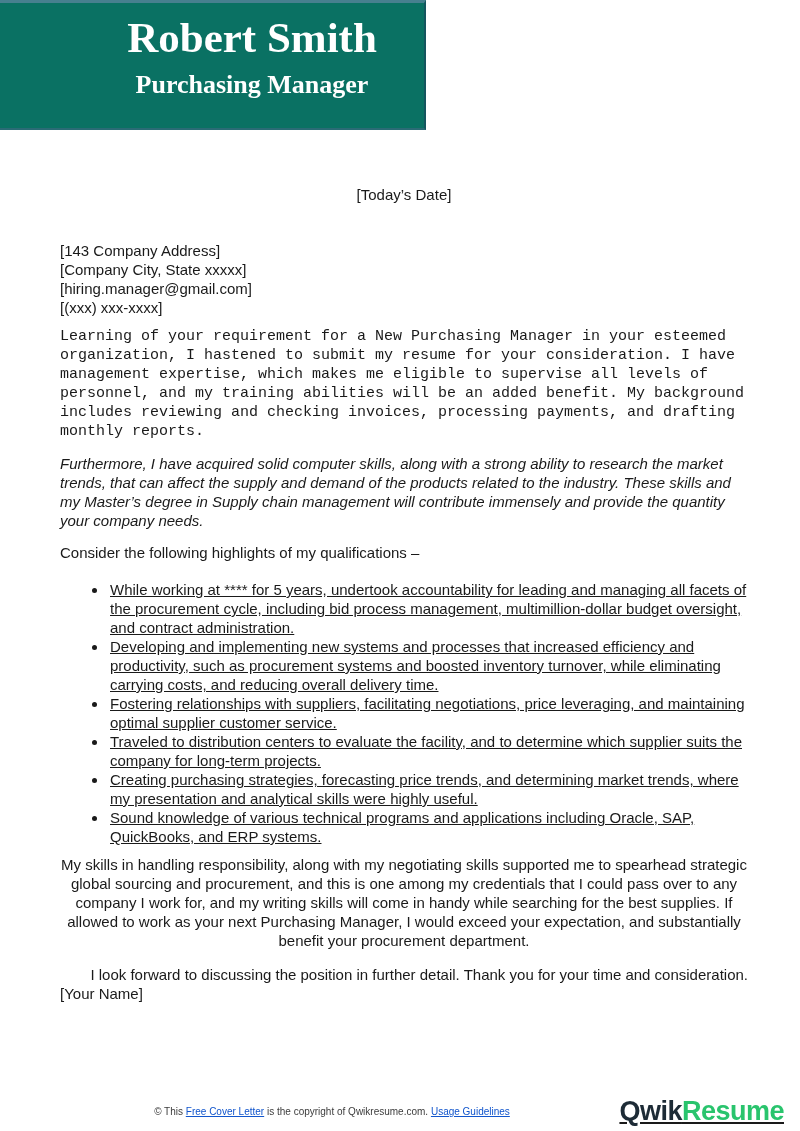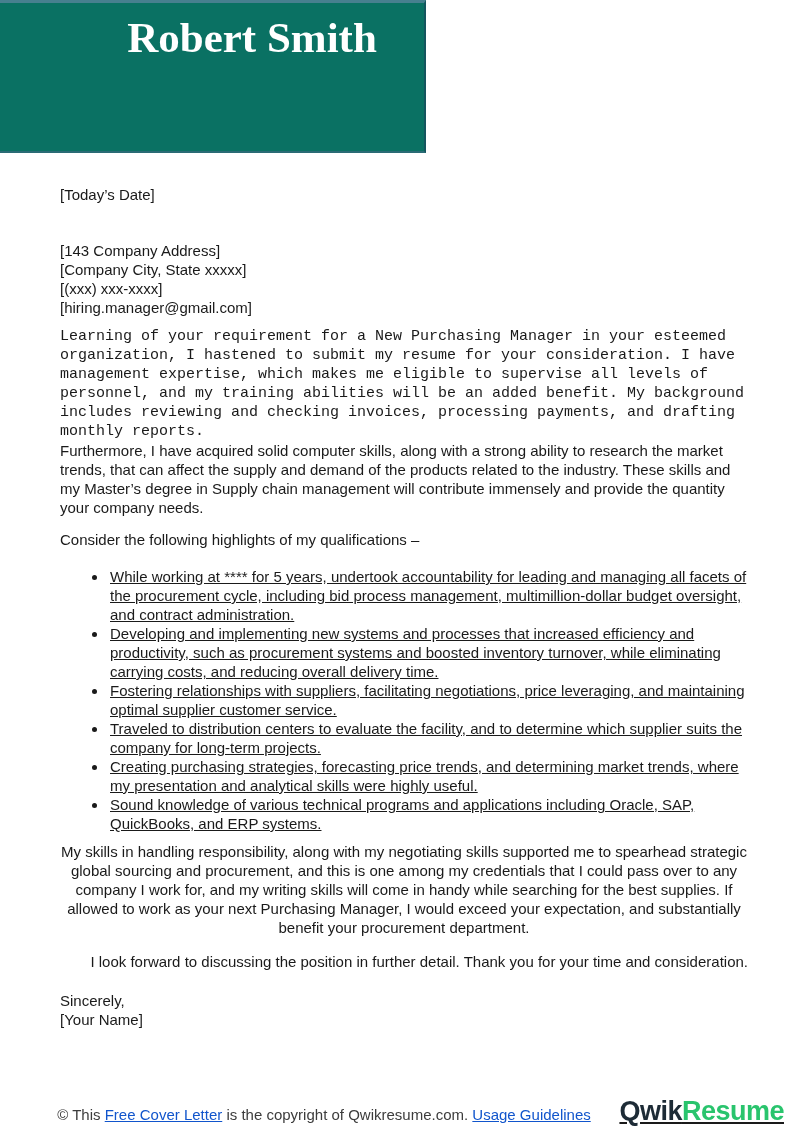--- a/index.html
+++ b/index.html
@@ -20,21 +20,21 @@
     background:#ffffff;
     overflow:hidden;
     font-family:"Liberation Sans", sans-serif;
     color:var(--body_text);
   }
   
   .header-banner{
     position:absolute;
     top:0;left:0;
     width:426px;
-    height:153px;
+    height:130px;
     background:var(--header_bg);
     border-top:3px solid #47808f;
     border-right:2px solid #14555e;
     border-bottom:2px solid #2a6b75;
   }
   .header-inner{
     padding:10px 8px 0 88px;
     text-align:center;
   }
   .candidate-name{
@@ -54,25 +54,25 @@
   }
   
   .letter-body{
     position:absolute;
     top:121px;
     left:60px;
     width:688px;
     font-size:15px;
     line-height:19px;
   }
-  .date-line{margin-top:64px;}
+  .date-line{margin-top:64px;text-align:center;}
   .address-block{margin-top:37px;}
   .salutation{margin-top:33px;}
   .para-1{margin-top:10px;font-family:Liberation Mono, monospace;}
-  .para-2{}
+  .para-2{margin-top:13px;font-style:italic;}
   .qual-intro{margin-top:13px;}
   .qual-list{
     margin-top:18px;
     padding-left:48px;
     list-style:disc;
     text-decoration:underline;
   }
   .qual-list li{padding-left:2px;}
   .closing-1{margin-top:9px;text-align:center;}
   .closing-2{margin-top:15px;text-align:right;}
@@ -80,25 +80,25 @@
   
   .page-footer{
     position:absolute;
     top:1096px;
     left:0;
     width:800px;
     height:35px;
   }
   .copyright{
     position:absolute;
-    left:44px;
+    left:52px;
     top:10px;
     width:560px;
     text-align:center;
-    font-size:15px;
+    font-size:10px;
     color:var(--footer_text);
   }
   .copyright a{
     color:var(--link);
     text-decoration:underline;
     cursor:pointer;
   }
   .logo{
     position:absolute;
     right:16px;
@@ -114,32 +114,33 @@
   .logo-resume{color:var(--logo_resume);}
 </style>
 </head>
 <body>
 
 <div class="page">
 
   <header class="header-banner">
     <div class="header-inner">
       <h1 class="candidate-name">Robert Smith</h1>
+      <h2 class="candidate-title">Purchasing Manager</h2>
     </div>
   </header>
 
   <main class="letter-body">
 
     <p class="date-line">[Today’s Date]</p>
 
     <div class="address-block">
       <p>[143 Company Address]</p>
       <p>[Company City, State xxxxx]</p>
+      <p>[hiring.manager@gmail.com]</p>
       <p>[(xxx) xxx-xxxx]</p>
-      <p>[hiring.manager@gmail.com]</p>
     </div>
 
 
     <p class="para-1">Learning of your requirement for a New Purchasing Manager in your esteemed organization, I hastened to submit my resume for your consideration. I have management expertise, which makes me eligible to supervise all levels of personnel, and my training abilities will be an added benefit. My background includes reviewing and checking invoices, processing payments, and drafting monthly reports.</p>
 
     <p class="para-2">Furthermore, I have acquired solid computer skills, along with a strong ability to research the market trends, that can affect the supply and demand of the products related to the industry. These skills and my Master’s degree in Supply chain management will contribute immensely and provide the quantity your company needs.</p>
 
     <p class="qual-intro">Consider the following highlights of my qualifications –</p>
 
     <ul class="qual-list">
@@ -148,21 +149,20 @@
       <li>Fostering relationships with suppliers, facilitating negotiations, price leveraging, and maintaining optimal supplier customer service.</li>
       <li>Traveled to distribution centers to evaluate the facility, and to determine which supplier suits the company for long-term projects.</li>
       <li>Creating purchasing strategies, forecasting price trends, and determining market trends, where my presentation and analytical skills were highly useful.</li>
       <li>Sound knowledge of various technical programs and applications including Oracle, SAP, QuickBooks, and ERP systems.</li>
     </ul>
 
     <p class="closing-1">My skills in handling responsibility, along with my negotiating skills supported me to spearhead strategic global sourcing and procurement, and this is one among my credentials that I could pass over to any company I work for, and my writing skills will come in handy while searching for the best supplies. If allowed to work as your next Purchasing Manager, I would exceed your expectation, and substantially benefit your procurement department.</p>
 
     <p class="closing-2">I look forward to discussing the position in further detail. Thank you for your time and consideration.</p>
 
-    <p class="signoff">Sincerely,</p>
     <p class="signature">[Your Name]</p>
 
   </main>
 
   <footer class="page-footer">
     <p class="copyright"><span>© This </span><a>Free Cover Letter</a><span> is the copyright of Qwikresume.com. </span><a>Usage Guidelines</a></p>
     <div class="logo">
       <span class="logo-qwik">Qwik</span><span class="logo-resume">Resume</span>
     </div>
   </footer>

